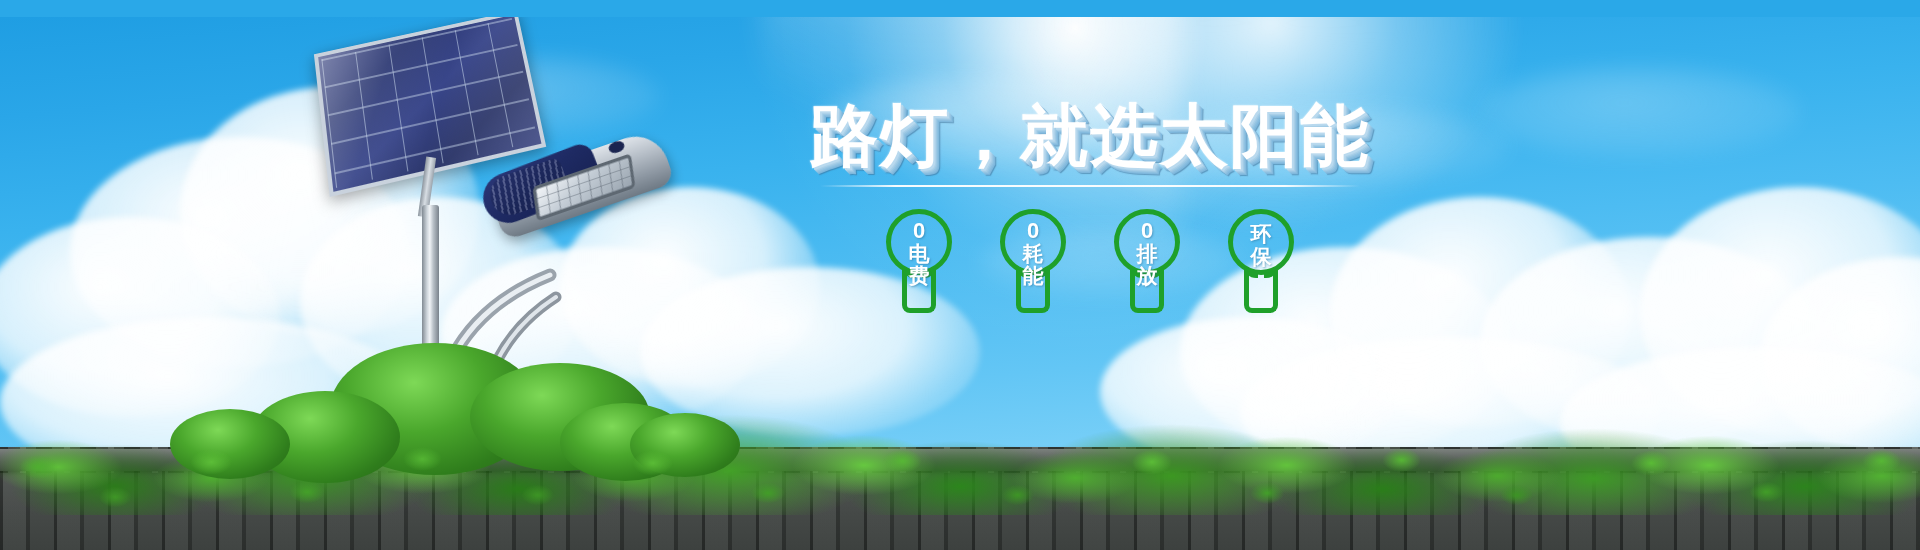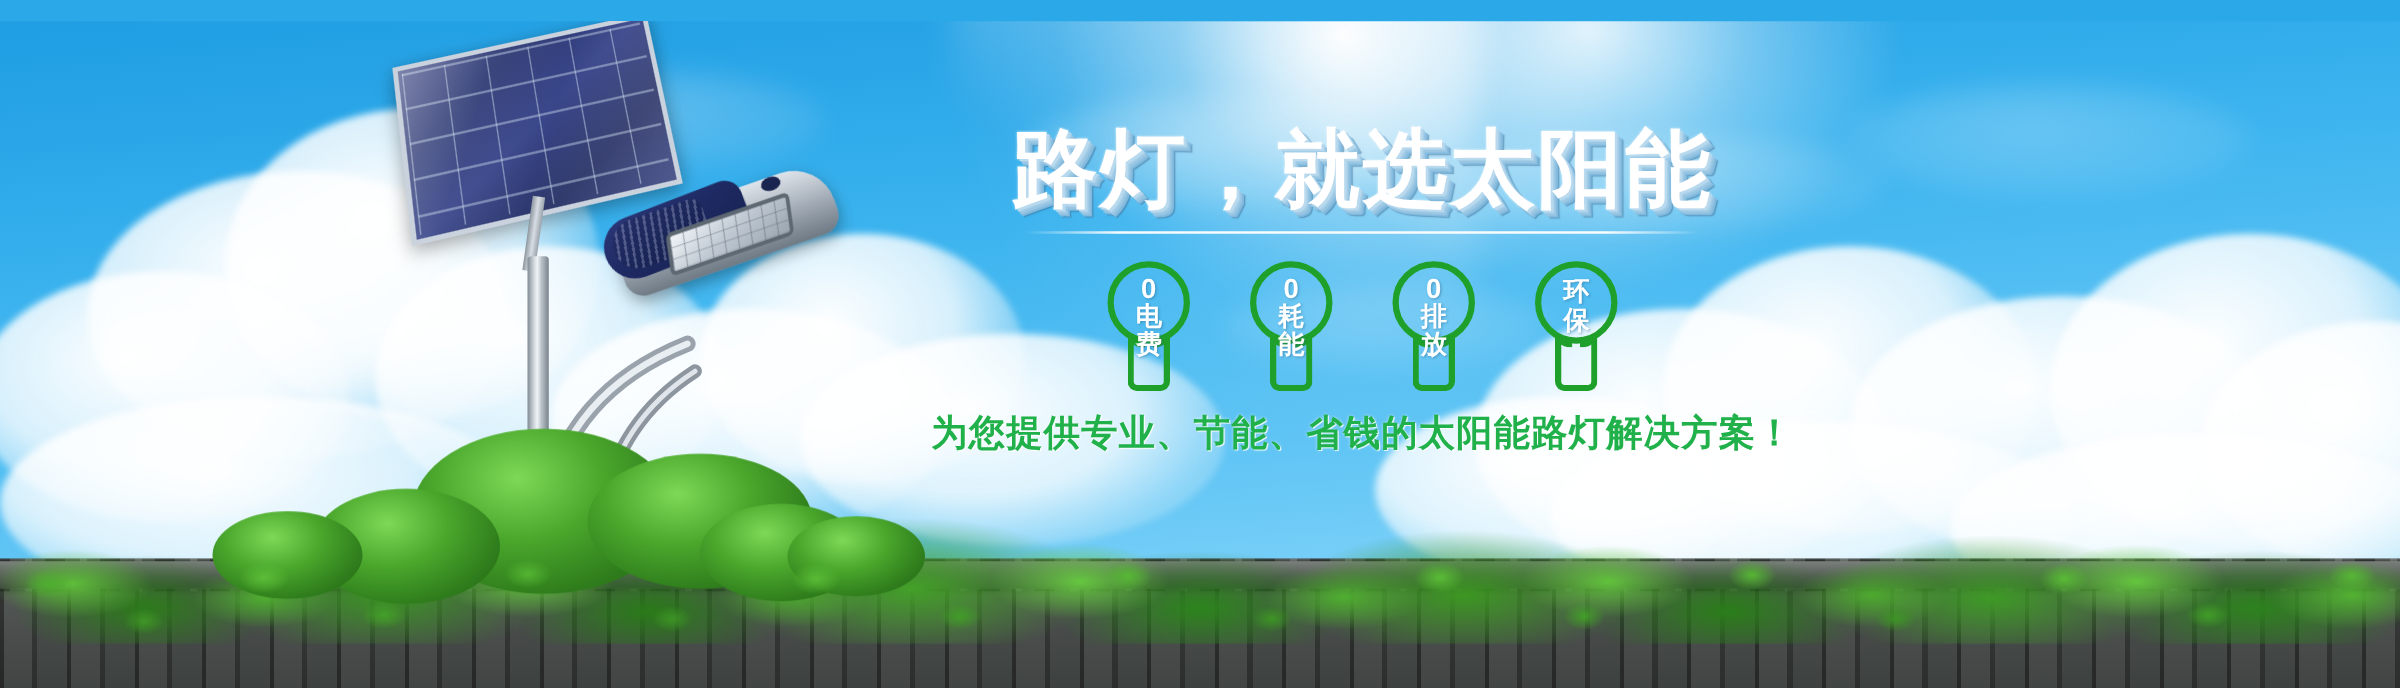--- a/index.html
+++ b/index.html
@@ -393,21 +393,20 @@
         <div class="glass"></div>
         <div class="neck"></div>
         <div class="blabel">
           <span class="btxt">环
 保</span>
         </div>
       </div>
 
     </div>
 
-    <div class="subtitle">为您提供专业、节能、省钱的太阳能路灯解决方案！</div>
   </div>
 
   <div class="ground">
     <div class="wall"></div>
     <div class="coping"></div>
     <div class="hedge"></div>
     <div class="hedge2"></div>
     <div class="tree" id="t1"></div>
     <div class="tree" id="t2"></div>
     <div class="tree" id="t3"></div>

